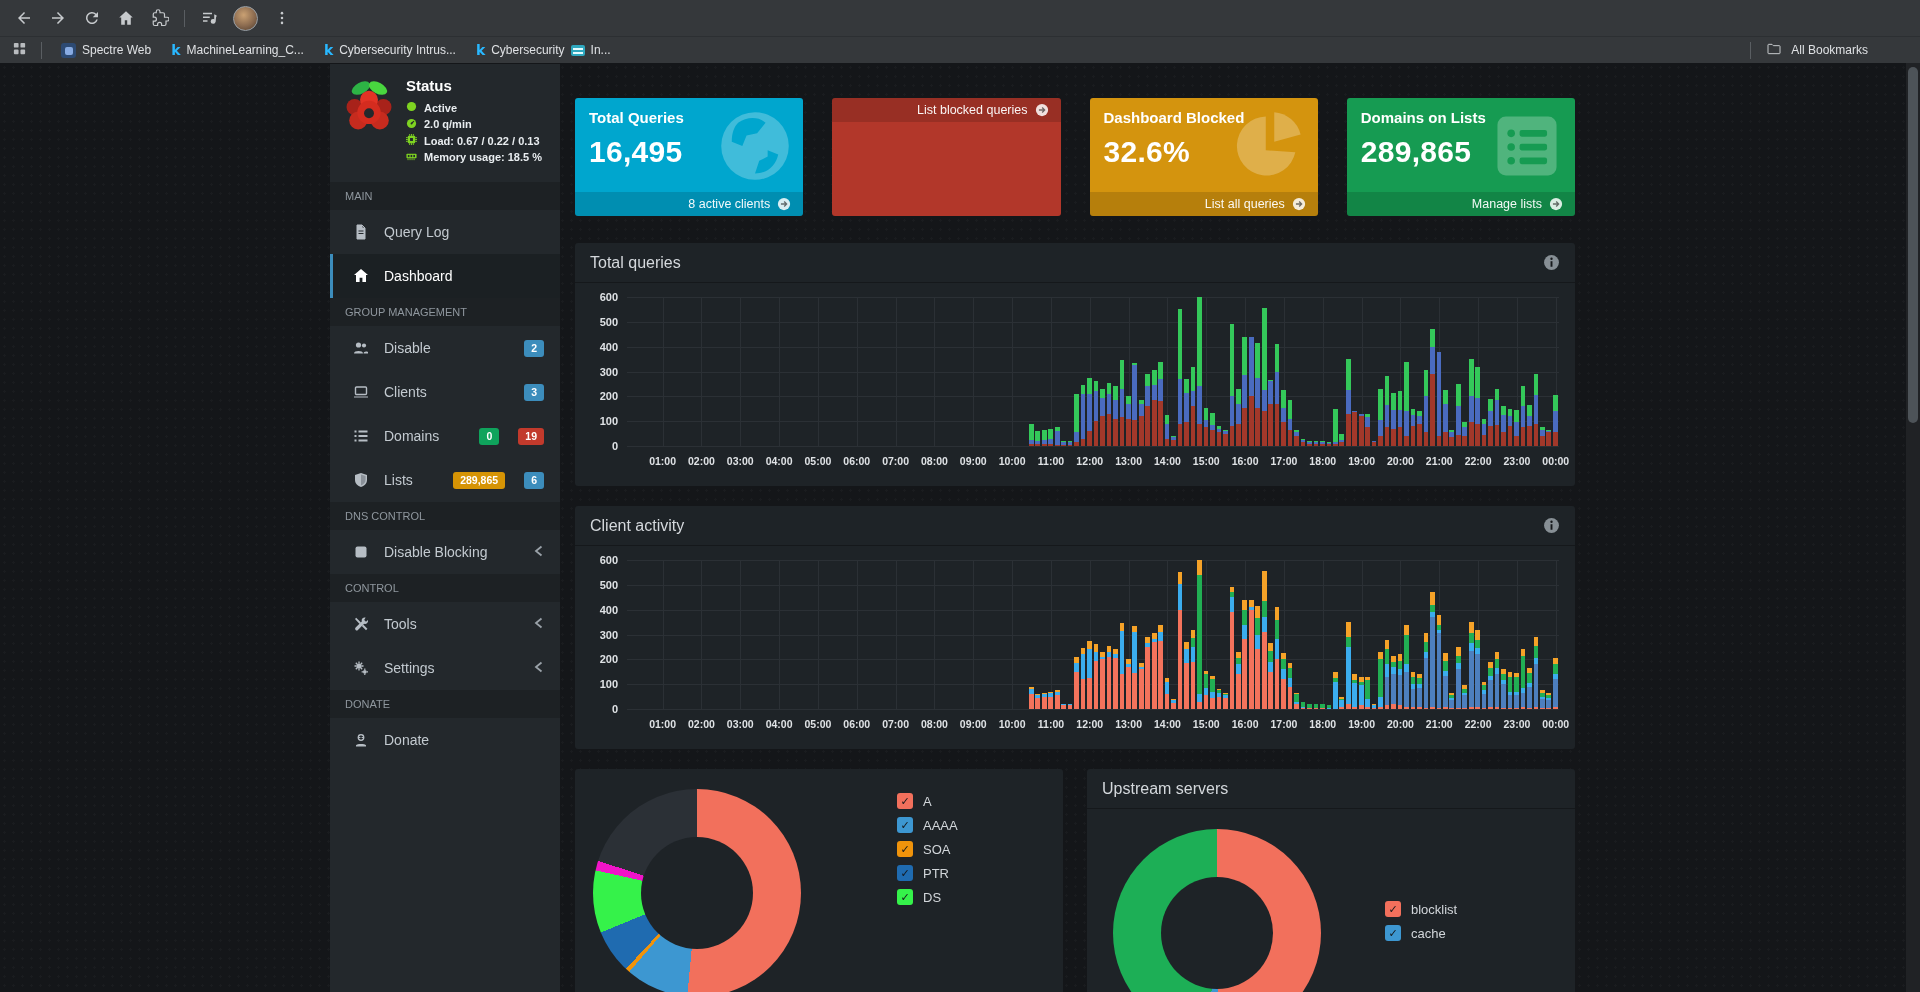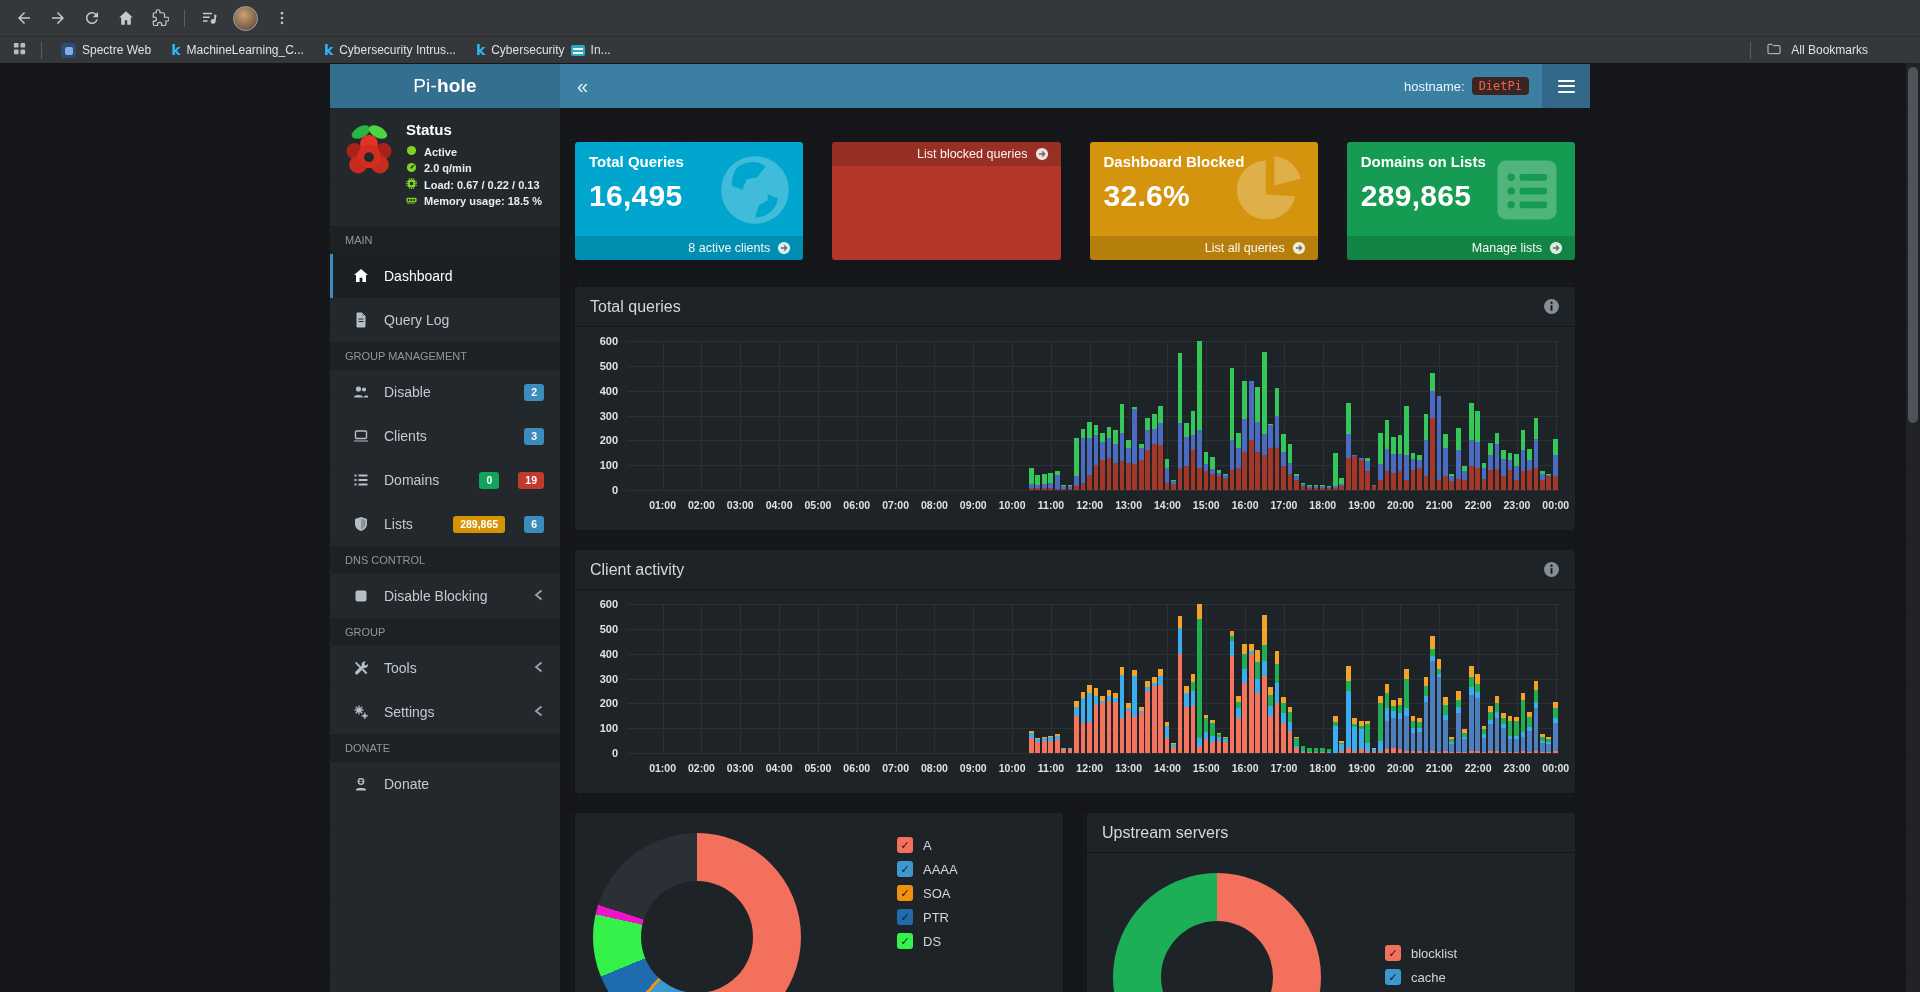--- a/index.html
+++ b/index.html
@@ -199,38 +199,20 @@
             <path d="M3 6a1 1 0 0 1 1-1h5l2 2h9a1 1 0 0 1 1 1v10a1 1 0 0 1-1 1H4a1 1 0 0 1-1-1z"></path>
           </svg>
       </span>
       <span>All Bookmarks</span>
     </div>
   </div>
 
   <div class="viewport">
     <div class="app">
 
-      <div class="app-header">
-        <div class="brand">
-          <span>Pi-</span>
-            <span class="bold">hole</span>
-        </div>
-        <div class="header-rest">
-          <span class="collapse">«</span>
-          <span class="hostname">
-            <span>hostname:</span>
-            <span class="hostbadge">DietPi</span>
-          </span>
-          <div class="burger" style="height:100%;">
-            <i></i>
-              <i></i>
-              <i></i>
-          </div>
-        </div>
-      </div>
 
       <div class="app-body">
         <div class="sidebar">
           <div class="status">
             <svg class="logo" viewBox="0 0 60 64">
               <ellipse cx="21" cy="11" rx="11" ry="6.2" fill="#2db345" transform="rotate(-28 21 11)"></ellipse>
               <ellipse cx="40" cy="11" rx="11" ry="6.2" fill="#49d63f" transform="rotate(28 40 11)"></ellipse>
               <circle cx="14" cy="32" r="9" fill="#a8221a"></circle>
               <circle cx="46" cy="32" r="9" fill="#a8221a"></circle>
               <circle cx="30" cy="24" r="10" fill="#e23325"></circle>
@@ -272,37 +254,37 @@
                         <rect x="5" y="4.3" width="1.8" height="2.4" fill="#23282c"></rect>
                         <rect x="8" y="4.3" width="1.8" height="2.4" fill="#23282c"></rect>
                       </svg></span>
                     <span>Memory usage: 18.5 %</span>
                   </div>
                 </div>
             </div>
           </div>
           <div id="nav">
               <div class="nav-section">MAIN</div>
-              <div class="nav-item active">
-                <span class="nav-icon">
-                  <svg viewBox="0 0 16 16">
-                    <path d="M8 1l7 6h-2v7h-3.6V9.8H6.6V14H3V7H1z"></path>
-                  </svg>
-                </span>
-                <span class="nav-label">Dashboard</span>
-              </div>
               <div class="nav-item">
                 <span class="nav-icon">
                   <svg viewBox="0 0 16 16">
                     <path d="M4 1h5l3 3v11H4zM9 1v3h3" stroke="#b6bdc4" fill="#b6bdc4"></path>
                     <rect x="5.5" y="6.5" width="5" height="1" fill="#23282c"></rect>
                     <rect x="5.5" y="9" width="5" height="1" fill="#23282c"></rect>
                   </svg>
                 </span>
                 <span class="nav-label">Query Log</span>
+              </div>
+              <div class="nav-item active">
+                <span class="nav-icon">
+                  <svg viewBox="0 0 16 16">
+                    <path d="M8 1l7 6h-2v7h-3.6V9.8H6.6V14H3V7H1z"></path>
+                  </svg>
+                </span>
+                <span class="nav-label">Dashboard</span>
               </div>
               <div class="nav-section">GROUP MANAGEMENT</div>
               <div class="nav-item">
                 <span class="nav-icon">
                   <svg viewBox="0 0 16 16">
                     <circle cx="5.5" cy="5" r="2.6"></circle>
                     <circle cx="11" cy="5.5" r="2.1"></circle>
                     <path d="M1 13.5c0-3.2 9-3.2 9 0zM10.5 13.5c0-2 2.5-2.6 4.5-1.6v1.6z"></path>
                   </svg>
                 </span>
@@ -350,21 +332,21 @@
                 <span class="nav-icon">
                   <svg viewBox="0 0 16 16">
                     <rect x="2.5" y="2.5" width="11" height="11" rx="2"></rect>
                   </svg>
                 </span>
                 <span class="nav-label">Disable Blocking</span>
                 <span class="chev"><svg viewBox="0 0 11 12">
                     <path d="M8.5 1.5L3 6l5.5 4.5"></path>
                   </svg></span>
               </div>
-              <div class="nav-section">GROUP</div>
+              <div class="nav-section">CONTROL</div>
               <div class="nav-item">
                 <span class="nav-icon">
                   <svg viewBox="0 0 16 16">
                     <path d="M2 3l1.2-1.2L8 6.6 6.6 8zM8.8 10l1.4-1.4 4.2 4.2-1.4 1.4z"></path>
                     <path d="M12.6 1.6a3 3 0 0 0-3.8 3.8L2.6 11.6a1.6 1.6 0 1 0 2.3 2.3l6.2-6.2a3 3 0 0 0 3.8-3.8L13 5.8 11.2 4z"></path>
                   </svg>
                 </span>
                 <span class="nav-label">Tools</span>
                 <span class="chev"><svg viewBox="0 0 11 12">
                     <path d="M8.5 1.5L3 6l5.5 4.5"></path>

